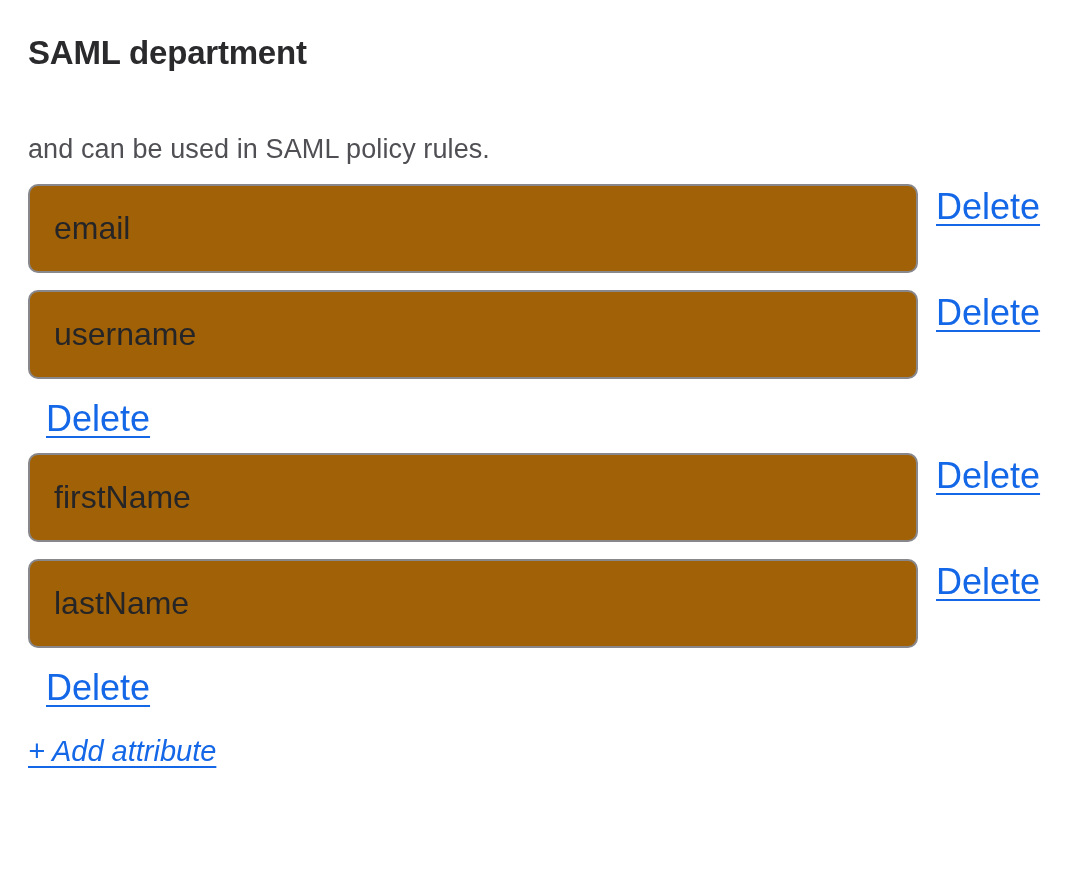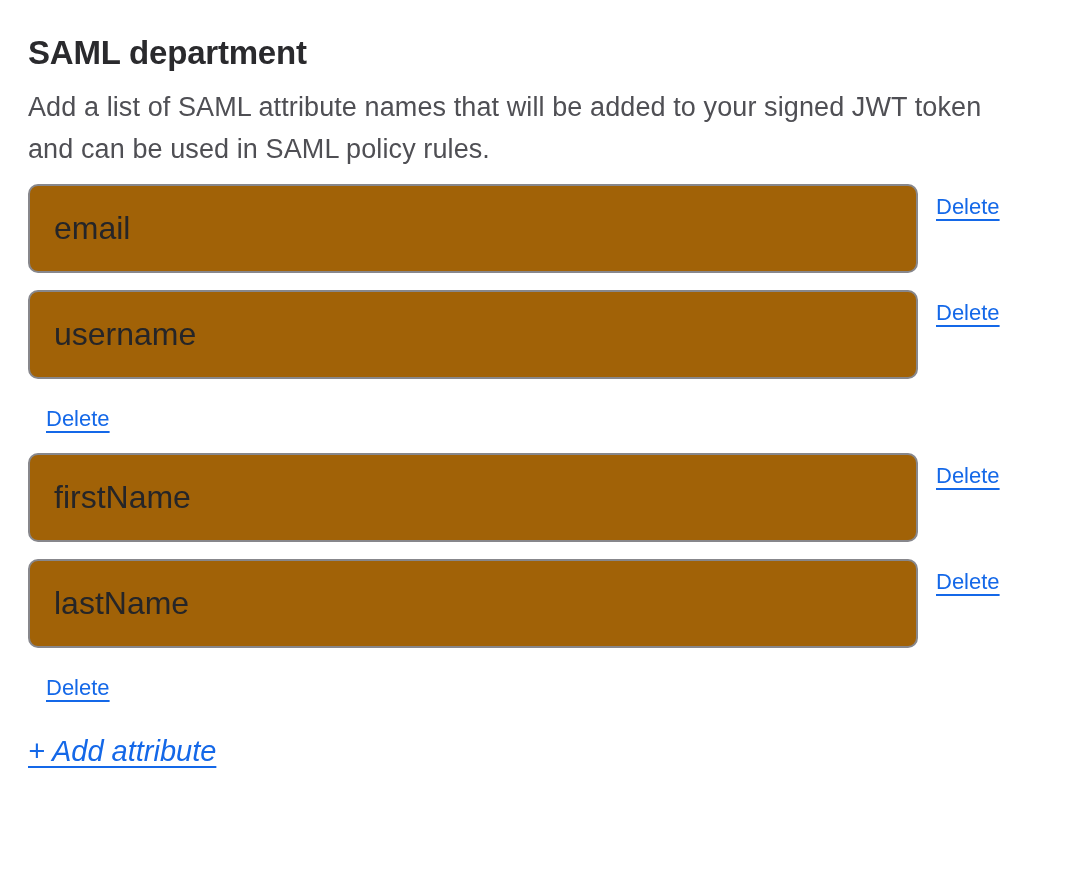--- a/index.html
+++ b/index.html
@@ -58,40 +58,40 @@
     color: var(--link_blue, #1468e8);
     text-decoration: underline;
     text-decoration-thickness: 2px;
     text-underline-offset: 5px;
     cursor: pointer;
   }
   .delete-link {
     display: inline-block;
     margin-left: 18px;
     margin-top: 6px;
-    font-size: 22px;
+    font-size: 36px;
     line-height: 34px;
     white-space: nowrap;
   }
   .add-link {
     display: inline-block;
     margin-top: 12px;
     font-size: 29px;
     line-height: 34px;
     font-style: italic;
   }
 </style>
 </head>
 <body>
 
 <div class="section">
   <h1 class="section-title">SAML department</h1>
 
   <p class="section-desc">
-    <span>Add a list of SAML attribute names that will be added to your signed JWT token</span><br>
+    <br>
     <span>and can be used in SAML policy rules.</span>
   </p>
 
   <div class="rows" id="rows">
   <div class="row">
     <input type="text" class="attr-input" value="email" style="">
     <a href="#" class="link delete-link">Delete</a>
   </div>
 
   <div class="row">

